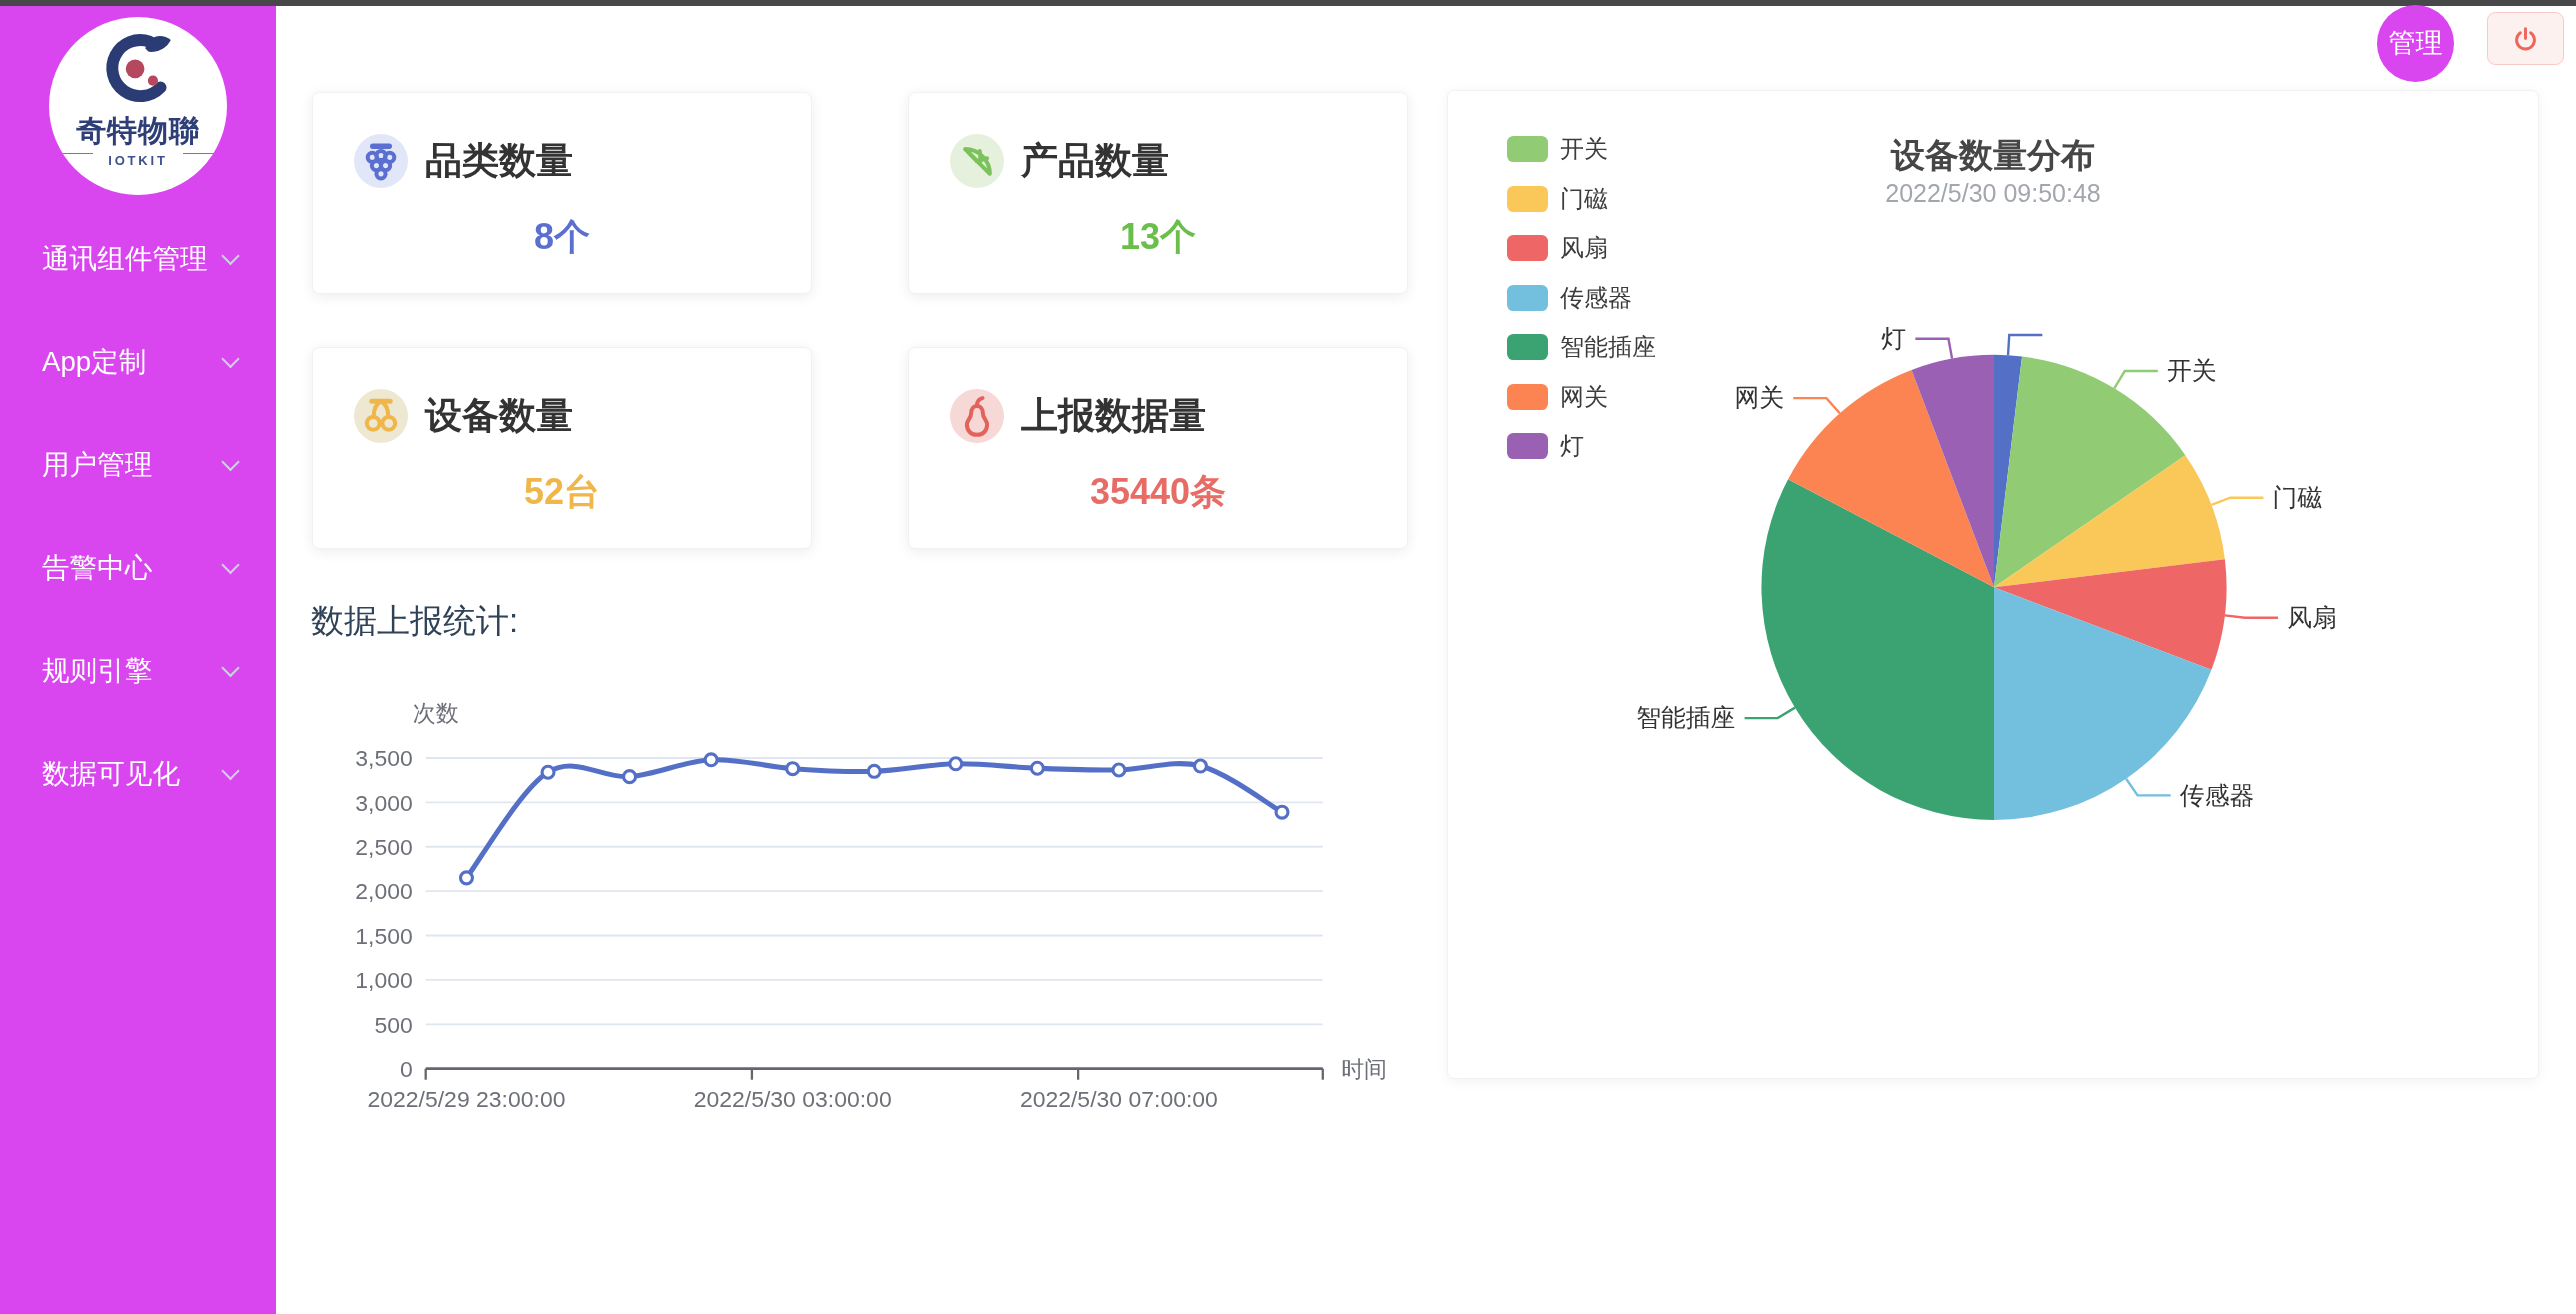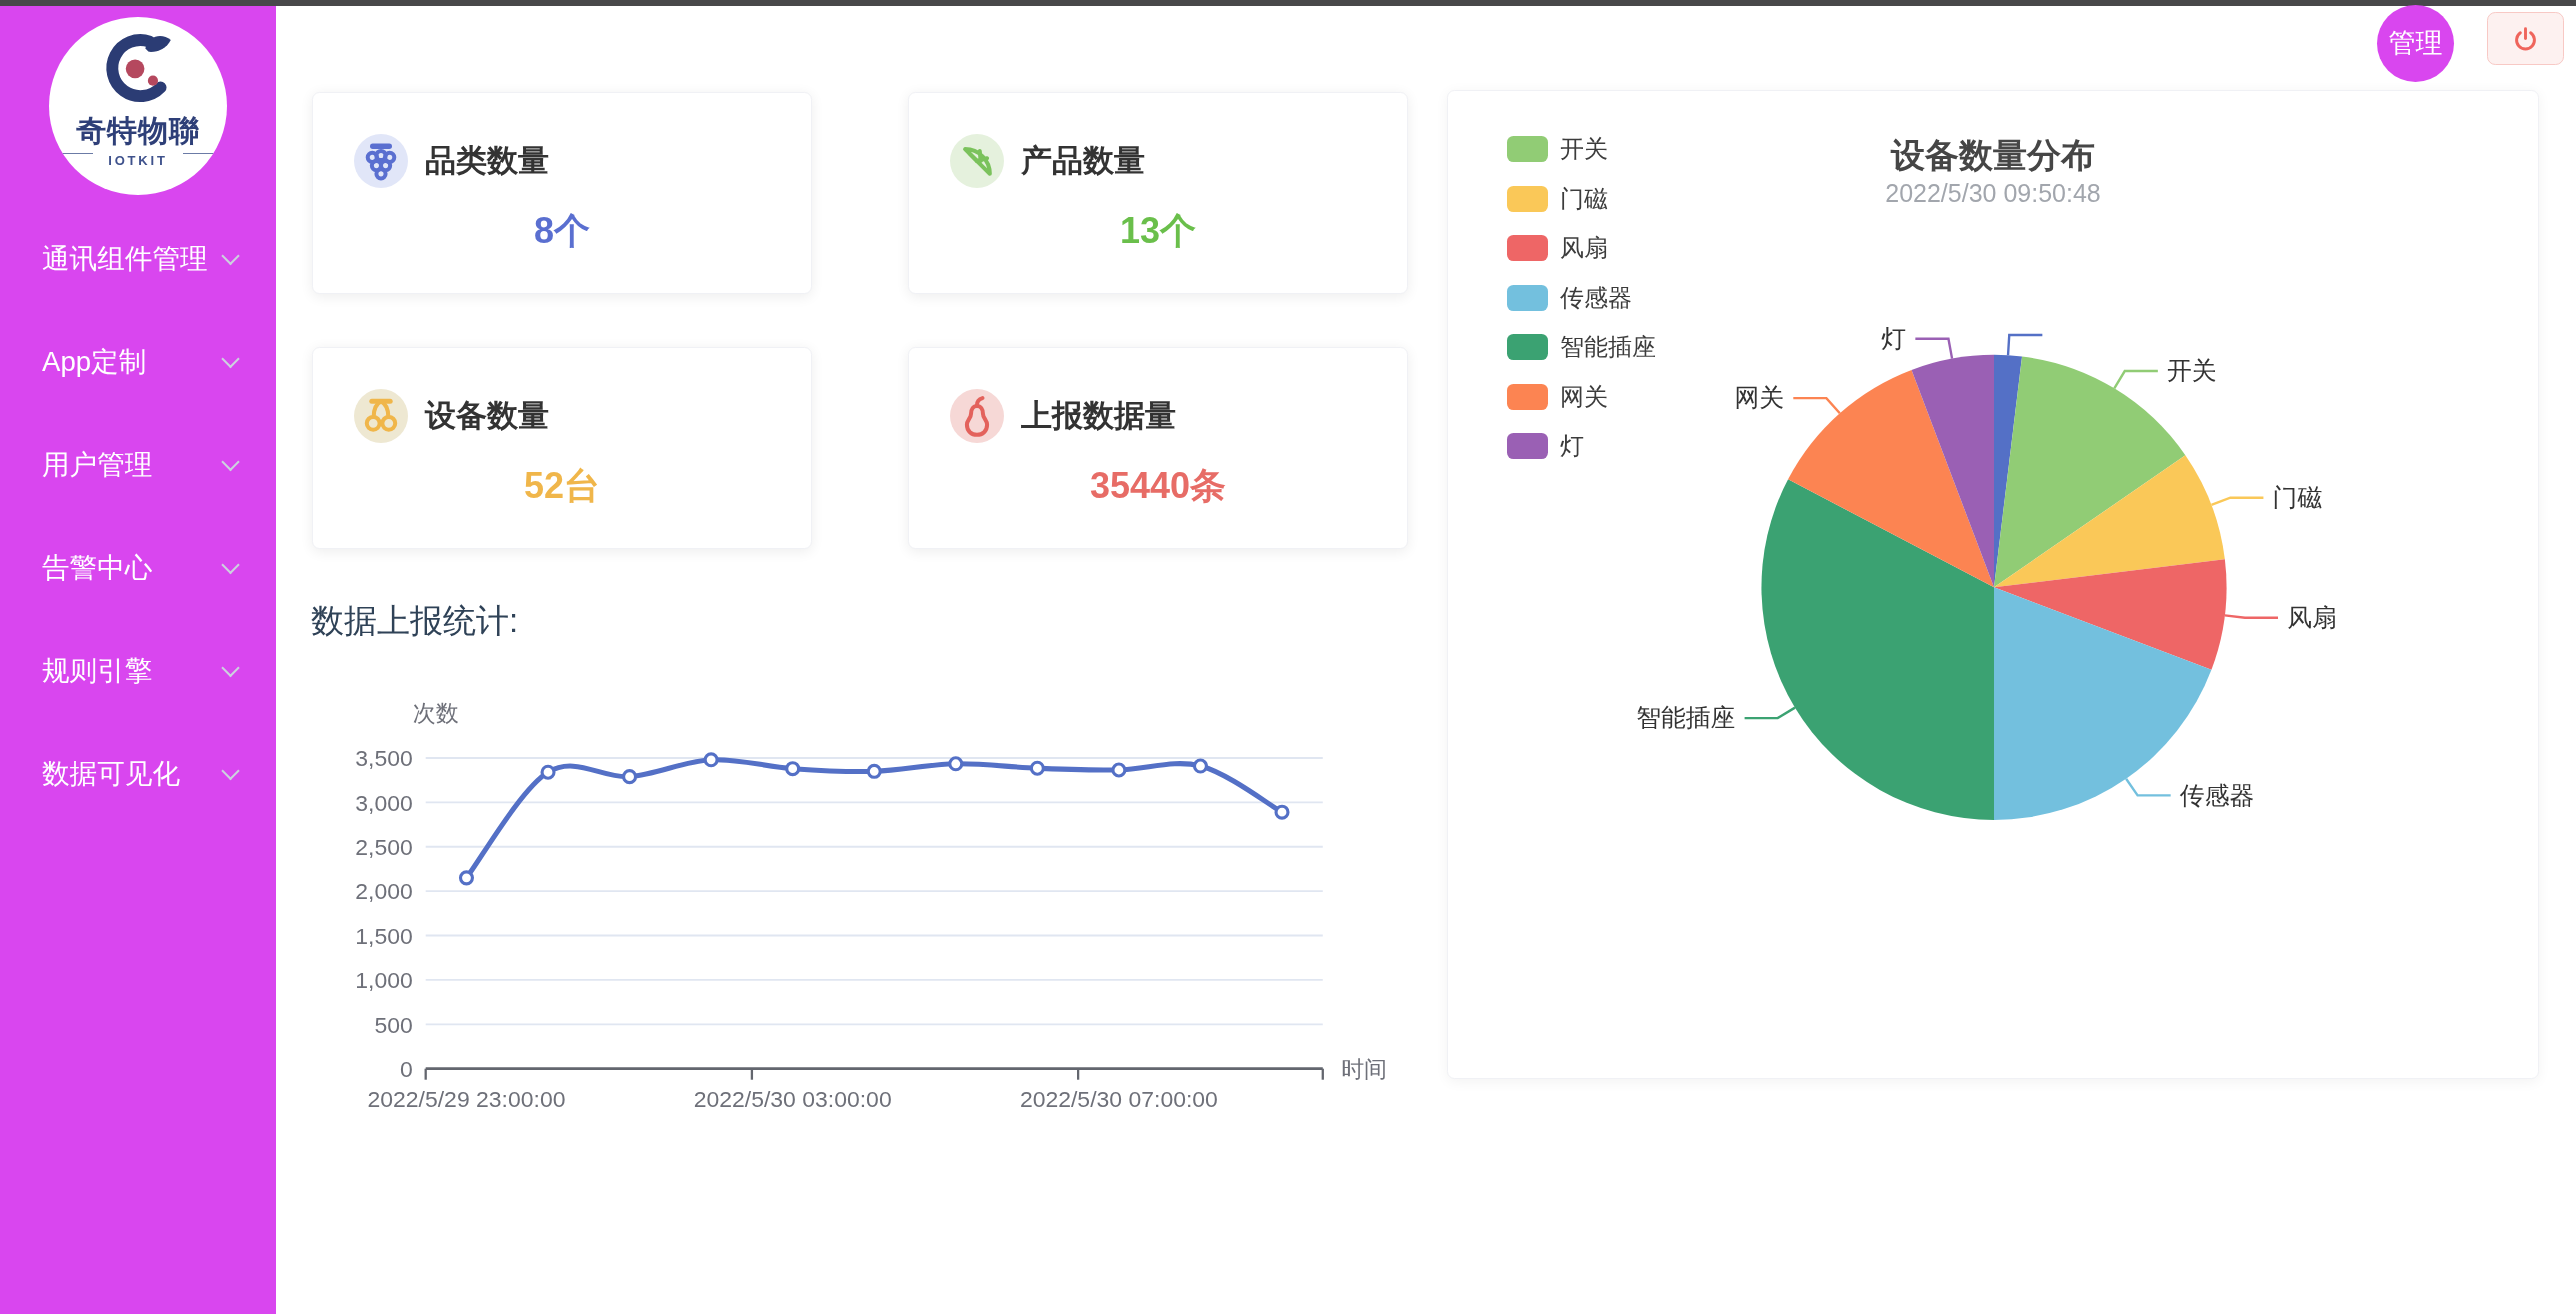--- a/index.html
+++ b/index.html
@@ -23,22 +23,22 @@
   .nav-item .label { color:#ffffff; font-size:27.6px; }
   .chevron { width:13px; height:13px; border-right:2.8px solid #ccd2de; border-bottom:2.8px solid #ccd2de; transform:rotate(45deg) translate(-1.8px,-1.8px); }
 
   
   .avatar { position:absolute; left:2377px; top:4.6px; width:77px; height:77px; border-radius:50%; background:#d946ef; color:#ffffff; font-size:27px; display:flex; align-items:center; justify-content:center; cursor:pointer; z-index:40; }
   .logout-btn { position:absolute; left:2487px; top:12px; width:77px; height:53px; background:#fdf1f0; border:1.8px solid #f8c9c5; border-radius:8.3px; display:flex; align-items:center; justify-content:center; cursor:pointer; z-index:40; }
 
   
   .stat-card { position:absolute; width:500px; height:202px; background:#ffffff; border:0.9px solid #f0f1f5; border-radius:7.4px; box-shadow:0 2.8px 13px rgba(0,0,0,0.07); }
   .stat-icon-wrap { position:absolute; left:41px; top:41px; width:54px; height:54px; border-radius:50%; display:flex; align-items:center; justify-content:center; }
-  .stat-title { position:absolute; left:112px; top:41px; height:54px; line-height:54px; font-size:31px; font-weight:700; color:#333333; }
-  .stat-value { position:absolute; left:0; top:114px; width:100%; text-align:center; font-size:36px; font-weight:700; }
+  .stat-title { position:absolute; left:112px; top:41px; height:54px; line-height:54px; font-size:37px; font-weight:700; color:#333333; }
+  .stat-value { position:absolute; left:0; top:120px; width:100%; text-align:center; font-size:36px; font-weight:700; }
 
   
   .line-heading { position:absolute; left:311px; top:599px; font-size:33px; font-weight:500; color:#2f4257; }
   .line-svg { position:absolute; left:306px; top:690px; }
 
   
   .pie-card { position:absolute; left:1447px; top:90px; width:1092px; height:989px; background:#ffffff; border:0.9px solid #f0f1f5; border-radius:7.4px; box-shadow:0 2.8px 13px rgba(0,0,0,0.05); }
   .pie-title { position:absolute; left:0; top:42px; width:100%; text-align:center; font-size:34px; font-weight:700; color:#464646; }
   .pie-subtitle { position:absolute; left:0; top:88px; width:100%; text-align:center; font-size:25px; color:#a2a6ad; }
   .pie-legend { position:absolute; left:59px; top:42px; }

